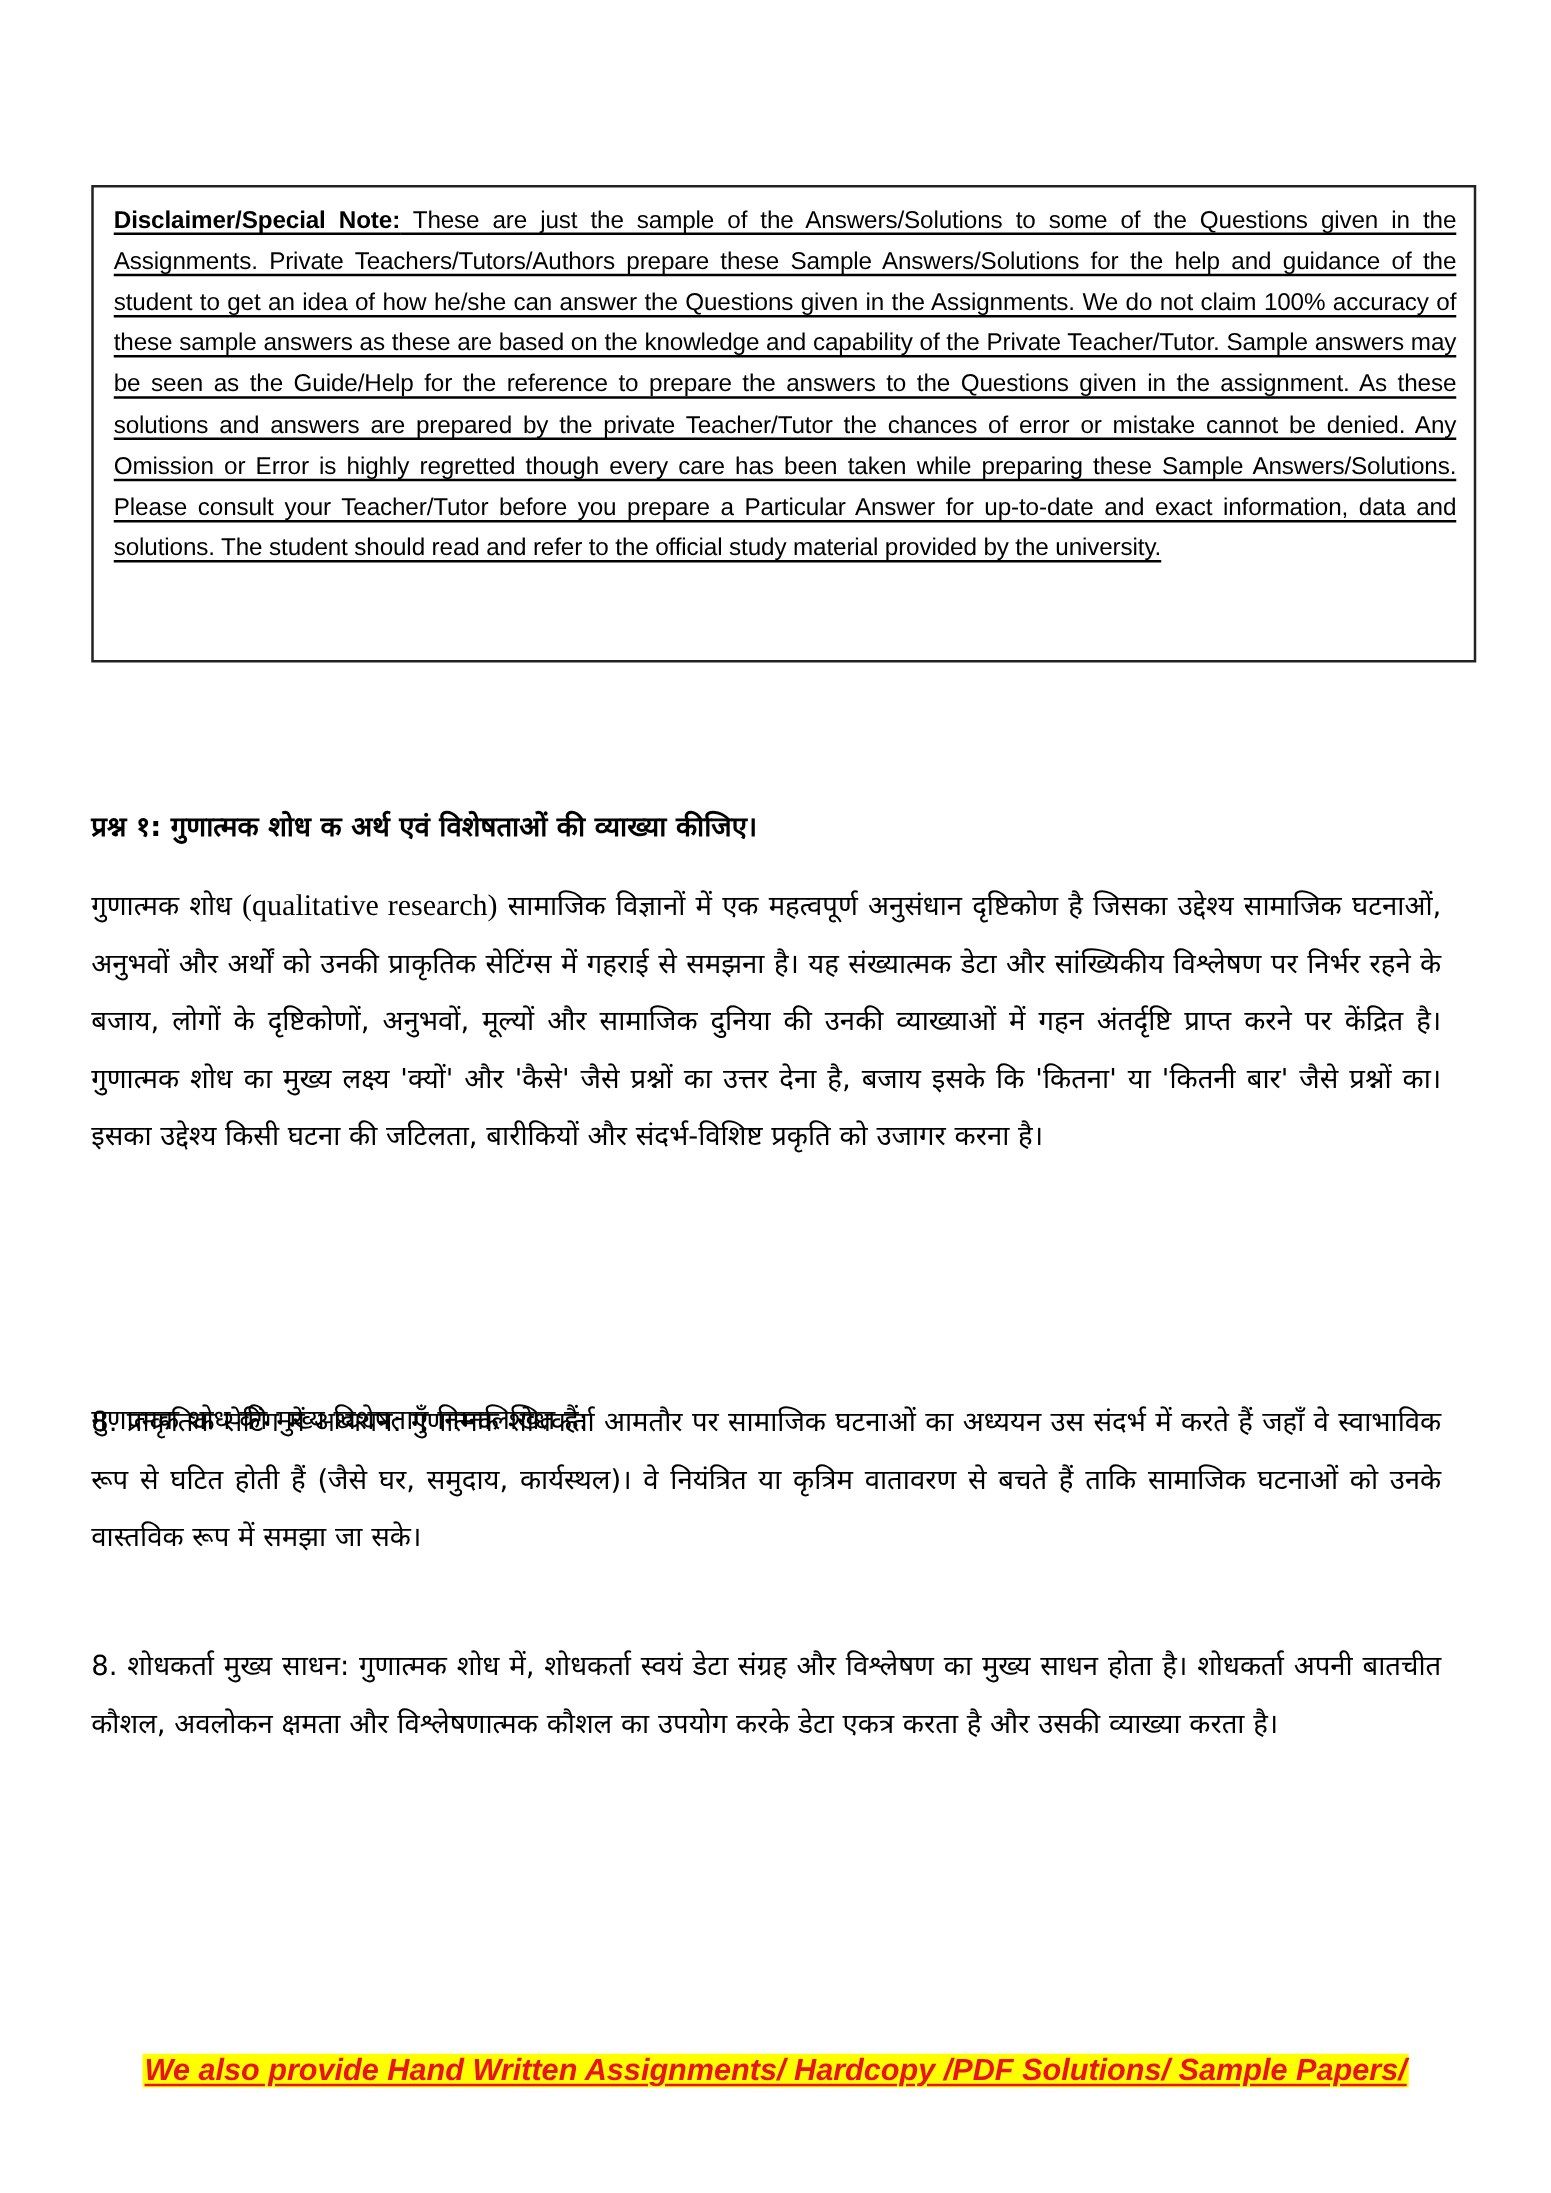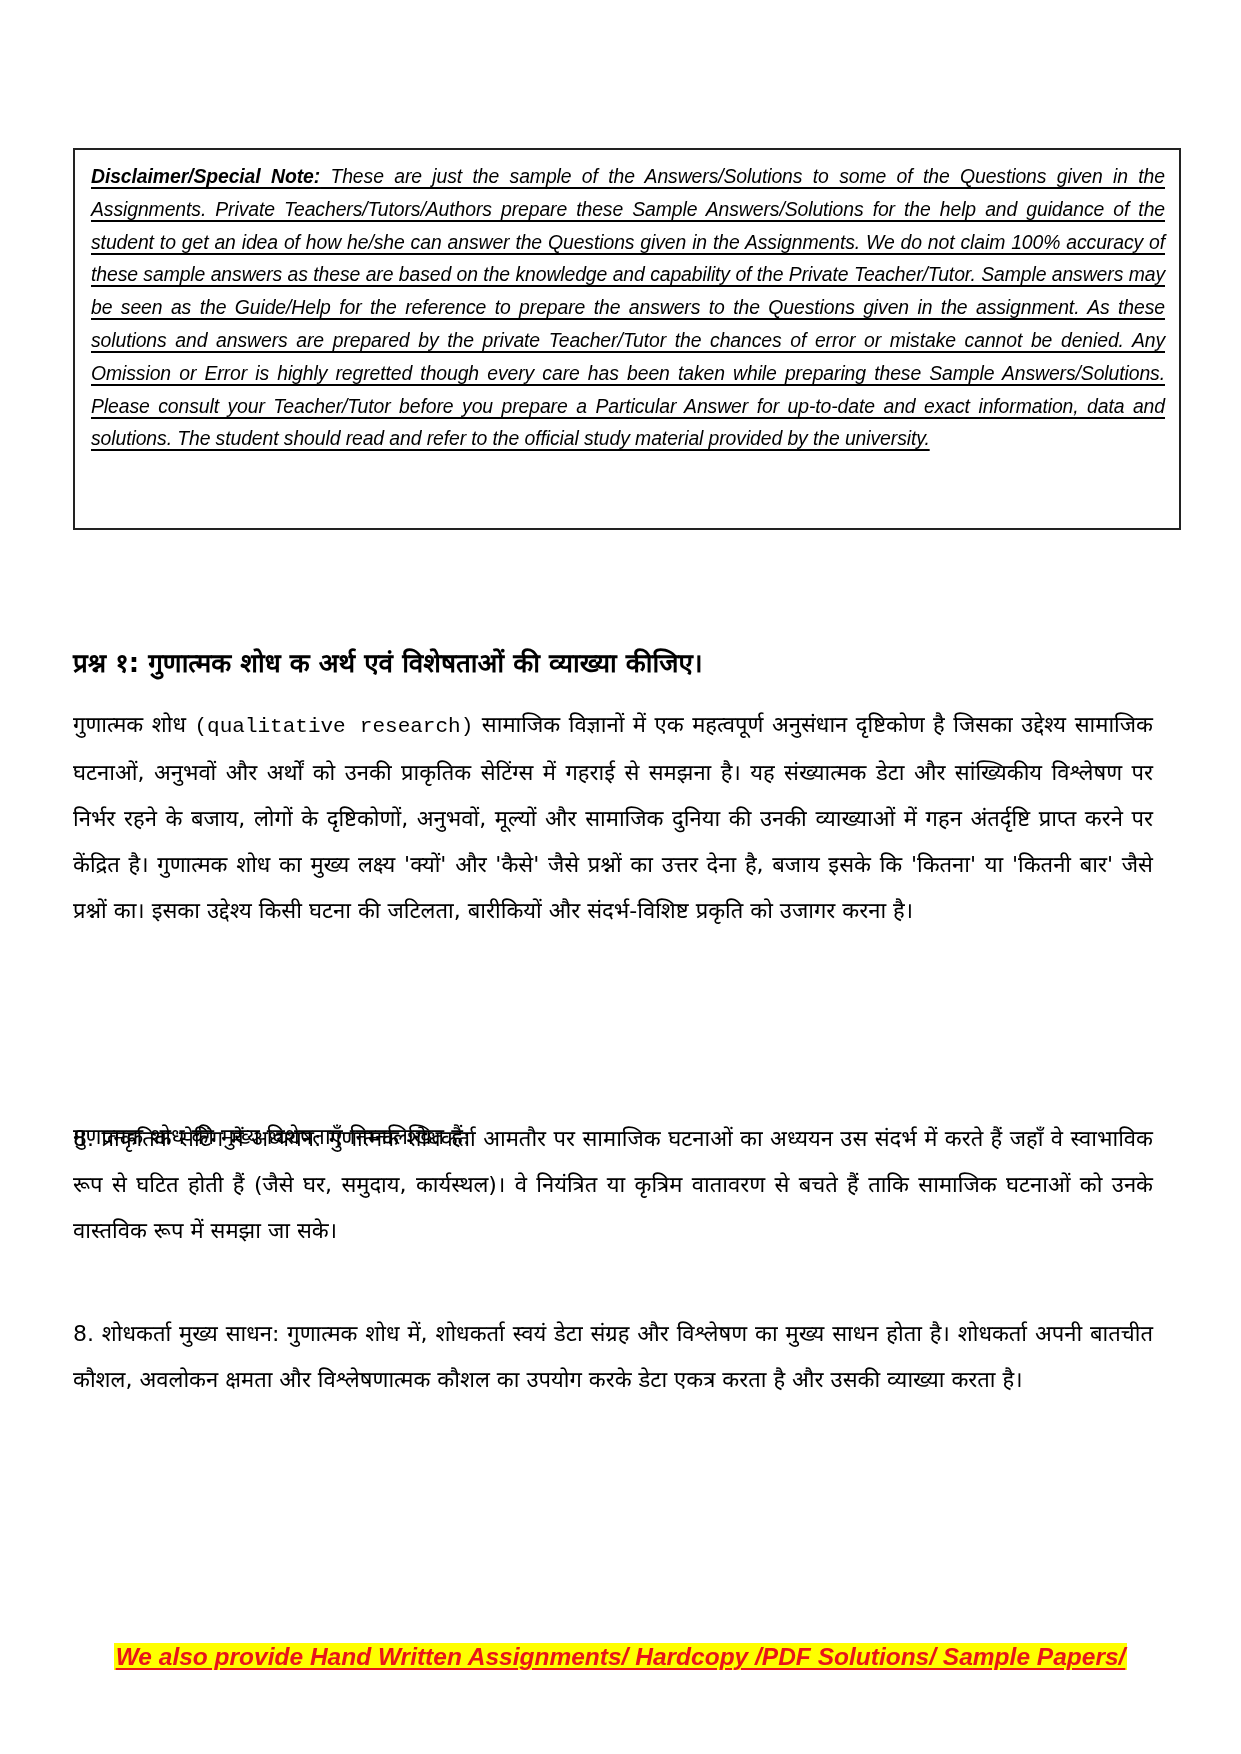--- a/index.html
+++ b/index.html
@@ -28,49 +28,48 @@
     .disclaimer-text {
       font-family: "Liberation Sans", "DejaVu Sans", sans-serif;
       font-size: 19.4px;
       line-height: 32.8px;
       text-align: justify;
       text-decoration: underline;
       text-underline-offset: 4px;
       text-decoration-thickness: 1.5px;
       margin: 0;
       letter-spacing: -0.1px;
-      font-style: italic;
     }
     .disclaimer-text .lead {
       font-weight: bold;
     }
     .question {
       position: absolute;
       left: 73px;
       top: 646px;
       width: 1100px;
       font-family: "DejaVu Sans", "Liberation Sans", sans-serif;
       font-weight: bold;
-      font-size: 26px;
+      font-size: 22px;
       line-height: 34px;
       margin: 0;
     }
     .body-text {
       position: absolute;
       left: 73px;
       width: 1080px;
       font-family: "DejaVu Sans", "Liberation Sans", sans-serif;
       font-size: 22px;
       line-height: 46px;
       margin: 0;
       text-align: justify;
     }
     .body-text .latin {
-      font-family: Liberation Mono, monospace;
-      font-size: 21px;
+      font-family: Liberation Serif, serif;
+      font-size: 24px;
     }
     #para-intro { top: 702px; }
     #para-features-lead { top: 1114px; }
     #para-point-1 { top: 1116px; }
     #para-point-2 { top: 1311px; }
     .promo {
       position: absolute;
       left: 0;
       top: 1640px;
       width: 1241px;

